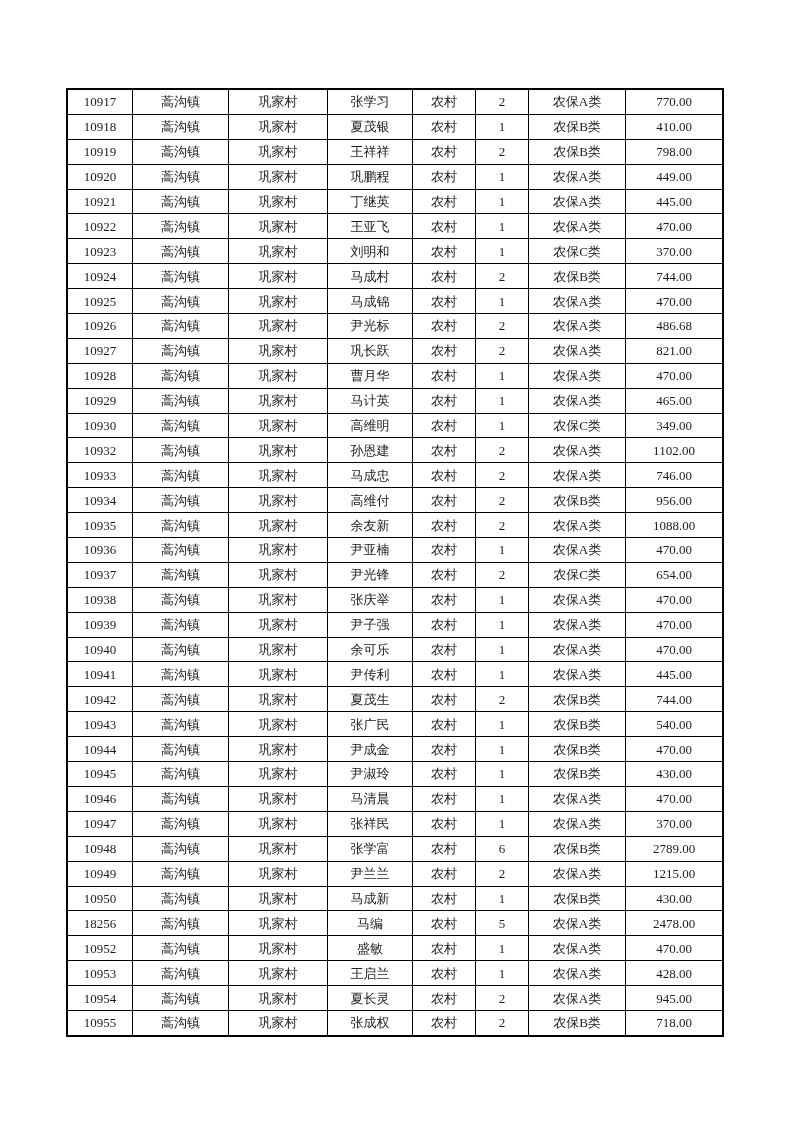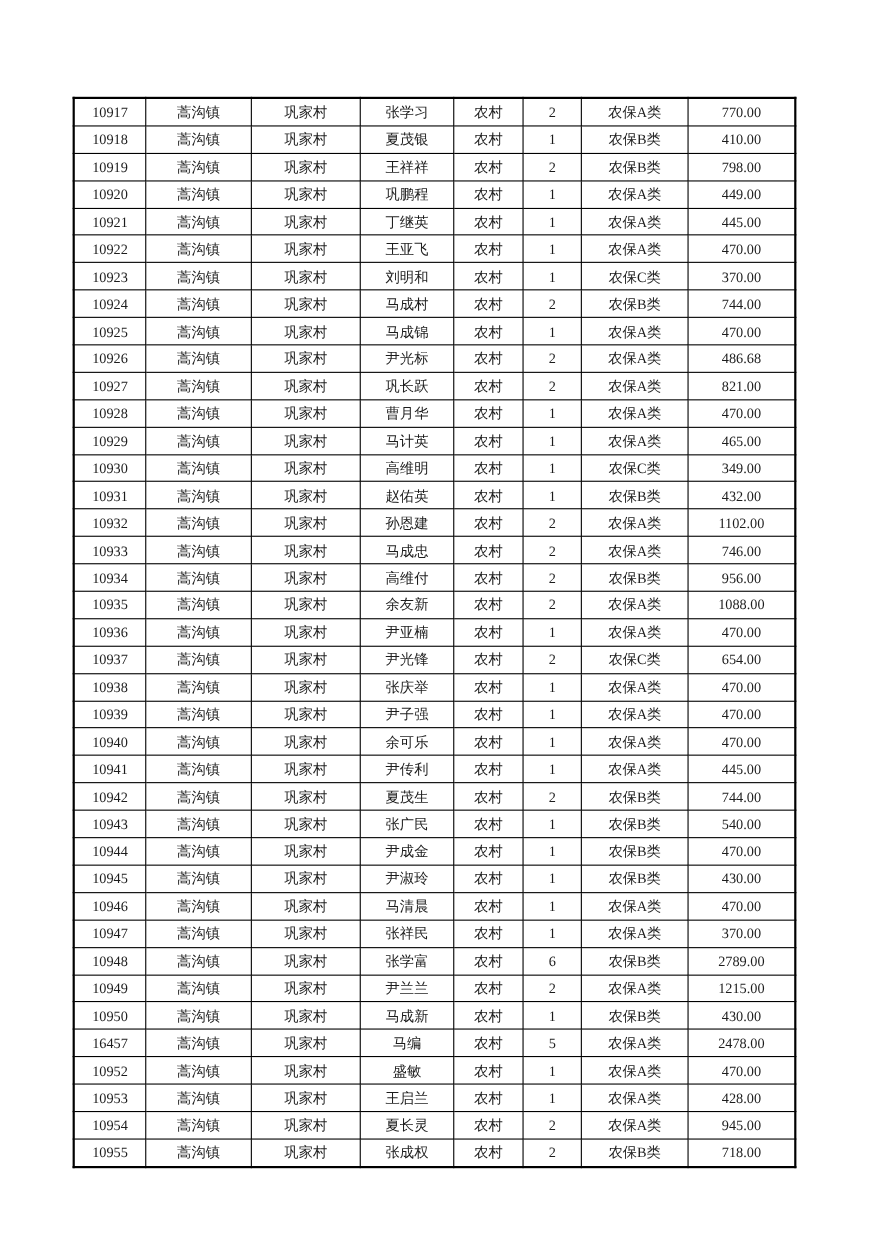--- a/index.html
+++ b/index.html
@@ -185,30 +185,20 @@
           <td class="col-0">10930</td>
           <td class="col-1">蒿沟镇</td>
           <td class="col-2">巩家村</td>
           <td class="col-3">高维明</td>
           <td class="col-4">农村</td>
           <td class="col-5">1</td>
           <td class="col-6">农保C类</td>
           <td class="col-7">349.00</td>
         </tr>
         <tr>
-          <td class="col-0">10931</td>
-          <td class="col-1">蒿沟镇</td>
-          <td class="col-2">巩家村</td>
-          <td class="col-3">赵佑英</td>
-          <td class="col-4">农村</td>
-          <td class="col-5">1</td>
-          <td class="col-6">农保B类</td>
-          <td class="col-7">432.00</td>
-        </tr>
-        <tr>
           <td class="col-0">10932</td>
           <td class="col-1">蒿沟镇</td>
           <td class="col-2">巩家村</td>
           <td class="col-3">孙恩建</td>
           <td class="col-4">农村</td>
           <td class="col-5">2</td>
           <td class="col-6">农保A类</td>
           <td class="col-7">1102.00</td>
         </tr>
         <tr>
@@ -385,21 +375,21 @@
           <td class="col-0">10950</td>
           <td class="col-1">蒿沟镇</td>
           <td class="col-2">巩家村</td>
           <td class="col-3">马成新</td>
           <td class="col-4">农村</td>
           <td class="col-5">1</td>
           <td class="col-6">农保B类</td>
           <td class="col-7">430.00</td>
         </tr>
         <tr>
-          <td class="col-0">16457</td>
+          <td class="col-0">18256</td>
           <td class="col-1">蒿沟镇</td>
           <td class="col-2">巩家村</td>
           <td class="col-3">马编</td>
           <td class="col-4">农村</td>
           <td class="col-5">5</td>
           <td class="col-6">农保A类</td>
           <td class="col-7">2478.00</td>
         </tr>
         <tr>
           <td class="col-0">10952</td>

